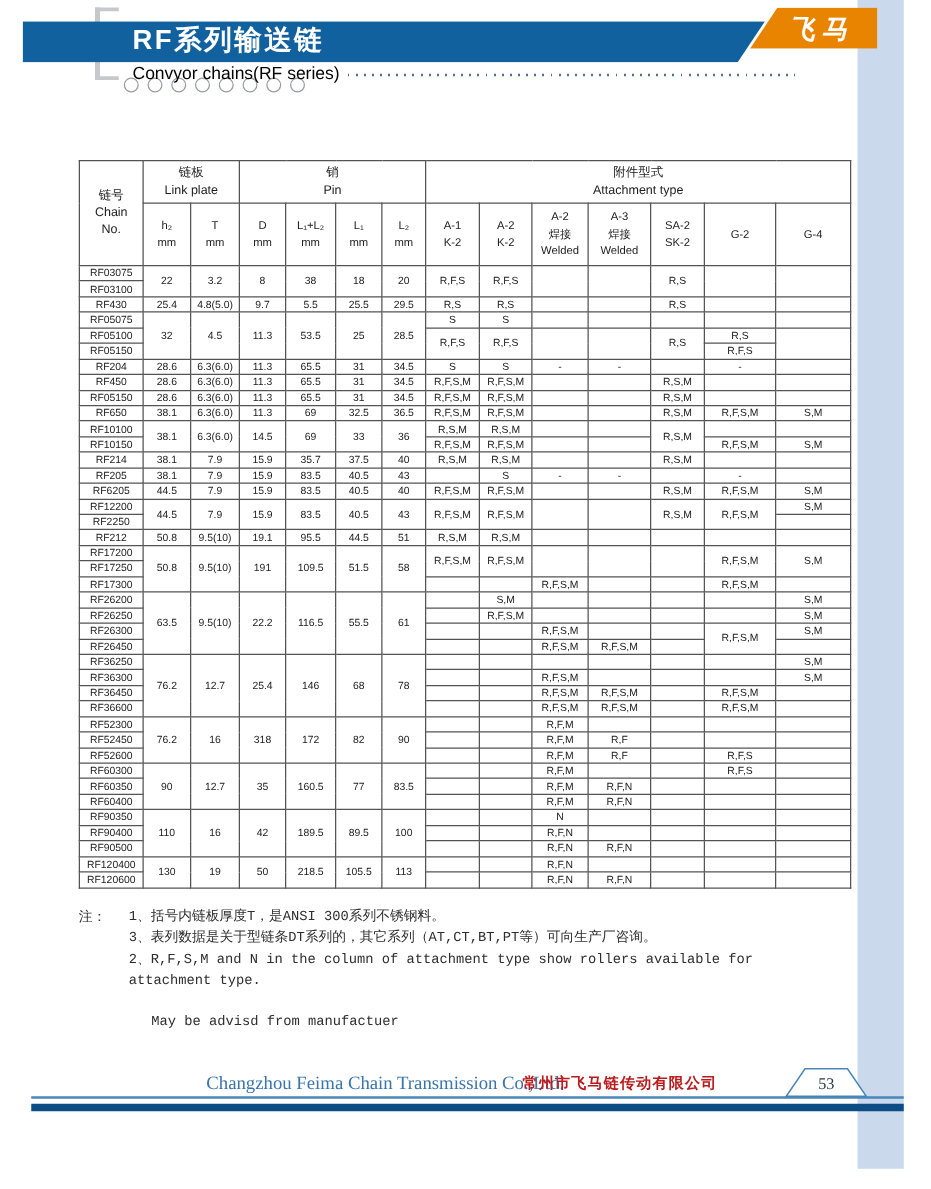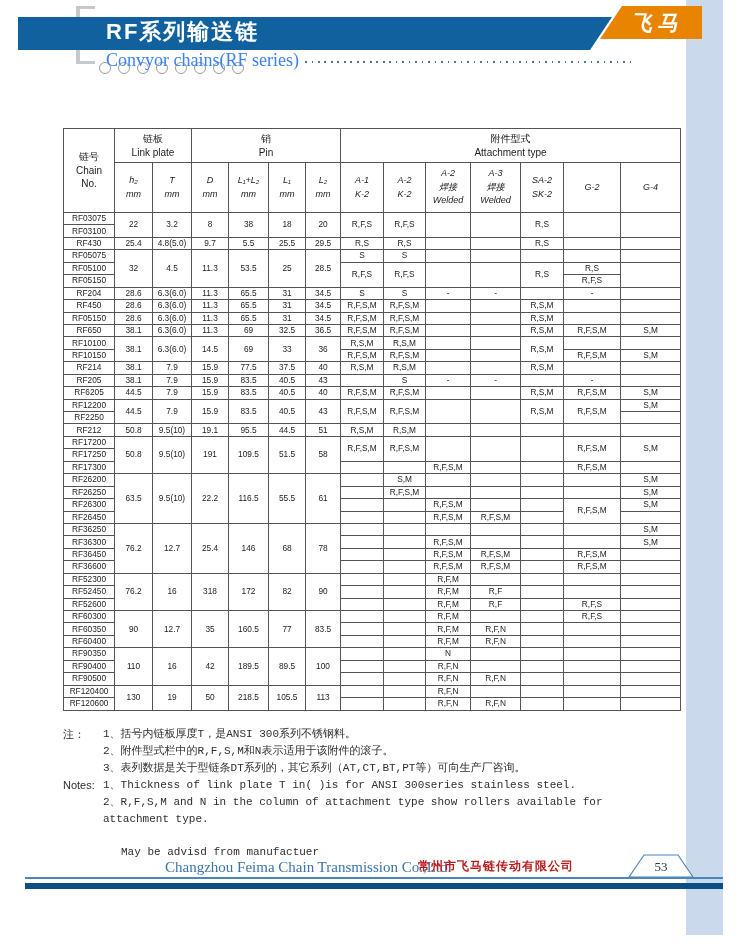--- a/index.html
+++ b/index.html
@@ -18,35 +18,35 @@
     clip-path:polygon(0 0,100% 0,calc(100% - 22px) 100%,0 100%);
     display:flex;align-items:flex-start;}
   .banner-title{color:#ffffff;font-size:22px;font-weight:bold;letter-spacing:2px;margin-left:88px;white-space:nowrap;}
   
   .logo{position:absolute;left:600px;top:6px;width:102px;height:33px;background:#e98400;z-index:3;
     clip-path:polygon(22px 0,100% 0,100% 100%,0 100%);
     display:flex;align-items:center;justify-content:center;}
   .logo-text{color:#ffffff;font-size:21px;font-weight:bold;font-style:italic;letter-spacing:5px;padding-left:12px;}
   
   .subtitle-row{position:absolute;left:106px;top:50px;width:530px;display:flex;align-items:center;z-index:2;}
-  .subtitle{font-family:Liberation Serif, serif;color:#3b82f6;font-size:18px;white-space:nowrap;}
+  .subtitle{font-family:Liberation Sans, sans-serif;color:#000000;font-size:14px;white-space:nowrap;}
   .dotted-leader{flex:1;height:2px;margin-left:6px;margin-top:3px;
     background:repeating-linear-gradient(to right,#51749b 0 1.5px,transparent 1.5px 6.5px);}
   
   .circles{position:absolute;left:99px;top:62px;display:flex;gap:7px;}
   .circle{width:10px;height:10px;border:1.5px solid #979da3;border-radius:50%;background:transparent;}
   
   .spec-table{position:absolute;left:63px;top:128px;width:617px;border-collapse:collapse;table-layout:fixed;
     border:1px solid #4f4f4f;}
   .spec-table th,.spec-table td{
     border:1px solid #545454;text-align:center;vertical-align:middle;padding:0;
     white-space:pre-line;color:#1c1c1c;overflow:hidden;}
   .spec-table thead tr:first-child{height:34px;}
   .spec-table thead tr:first-child th{font-size:10px;line-height:1.35;}
-  .spec-table thead tr:last-child{height:50px;font-style:italic;}
+  .spec-table thead tr:last-child{height:50px;}
   .spec-table thead tr:last-child th{font-size:9px;line-height:1.55;}
   .spec-table th{font-weight:normal;}
   .spec-table tbody tr{height:12.45px;}
   .spec-table tbody td{font-size:8.3px;line-height:1.1;}
   
   .notes{position:absolute;left:63px;top:726px;width:600px;}
   .note-line{display:flex;line-height:17px;font-size:11px;color:#2e2e2e;}
   .note-label{width:40px;flex:none;}
   .note-text{flex:1;font-family:Liberation Mono, monospace;}
   .note-text.indent{padding-left:18px;margin-top:16px;}
@@ -300,21 +300,21 @@
         <td></td>
         <td></td>
         <td>R,F,S,M</td>
         <td>S,M</td>
       </tr>
       <tr>
         <td>RF214</td>
         <td>38.1</td>
         <td>7.9</td>
         <td>15.9</td>
-        <td>77.5</td>
+        <td>35.7</td>
         <td>37.5</td>
         <td>40</td>
         <td>R,S,M</td>
         <td>R,S,M</td>
         <td></td>
         <td></td>
         <td>R,S,M</td>
         <td></td>
         <td></td>
       </tr>
@@ -643,29 +643,21 @@
     </tbody>
 </table>
 
 <div class="notes">
     <div class="note-line">
       <span class="note-label">注：</span>
       <span class="note-text">1、括号内链板厚度T，是ANSI 300系列不锈钢料。</span>
     </div>
     <div class="note-line">
       <span class="note-label"></span>
-      <span class="note-text">2、附件型式栏中的R,F,S,M和N表示适用于该附件的滚子。</span>
-    </div>
-    <div class="note-line">
-      <span class="note-label"></span>
       <span class="note-text">3、表列数据是关于型链条DT系列的，其它系列（AT,CT,BT,PT等）可向生产厂咨询。</span>
-    </div>
-    <div class="note-line">
-      <span class="note-label">Notes:</span>
-      <span class="note-text">1、Thickness of link plate T in( )is for ANSI 300series stainless steel.</span>
     </div>
     <div class="note-line">
       <span class="note-label"></span>
       <span class="note-text">2、R,F,S,M and N in the column of attachment type show rollers available for attachment type.</span>
     </div>
     <div class="note-line">
       <span class="note-label"></span>
       <span class="note-text indent">May be advisd from manufactuer</span>
     </div>
   </div>

